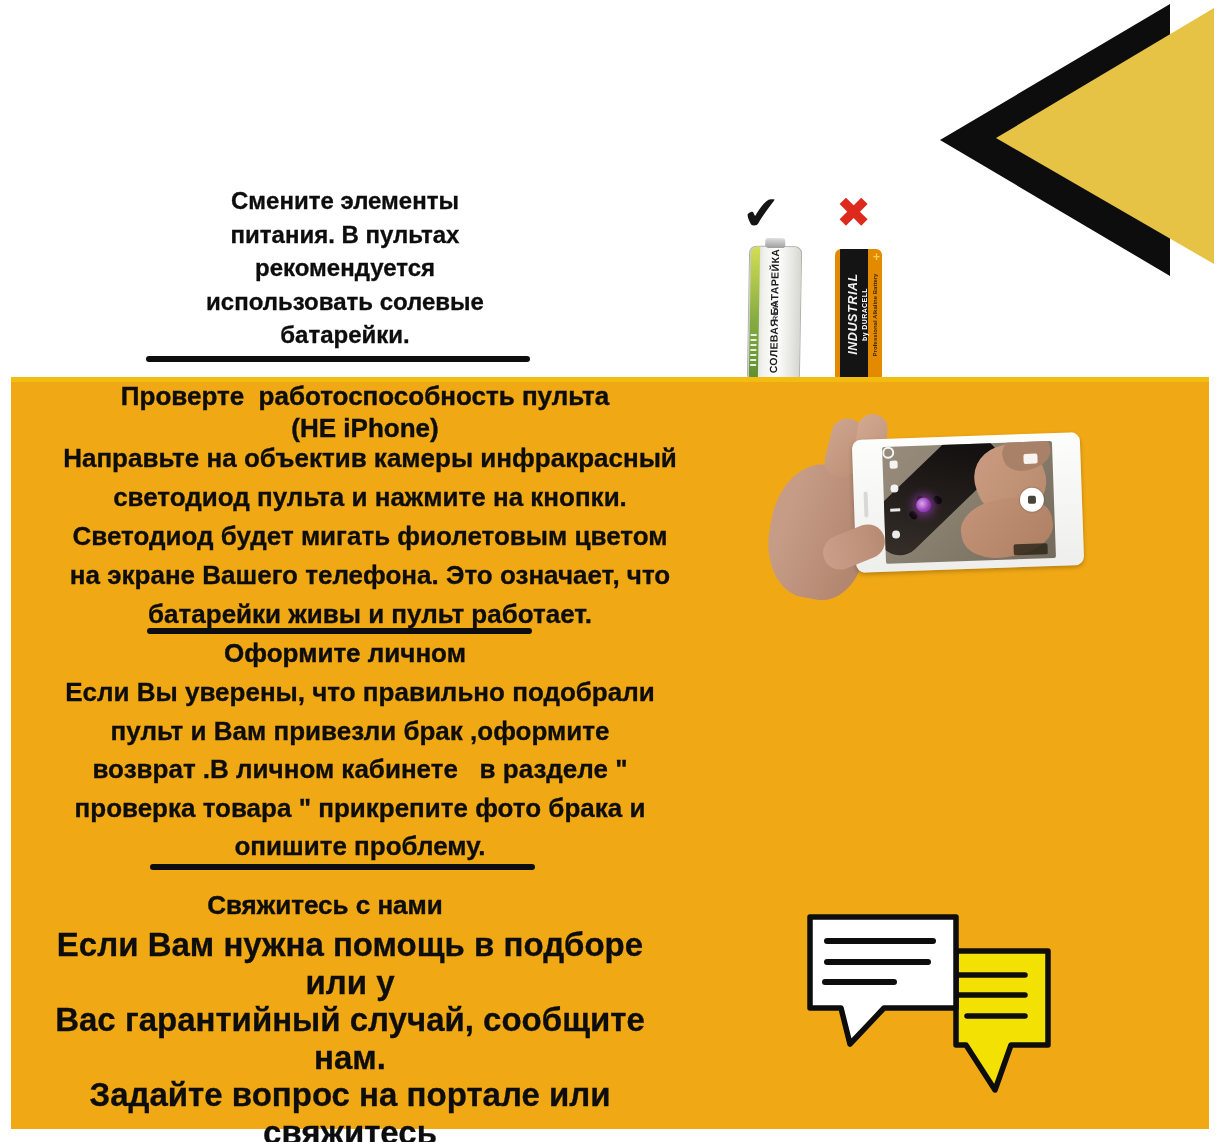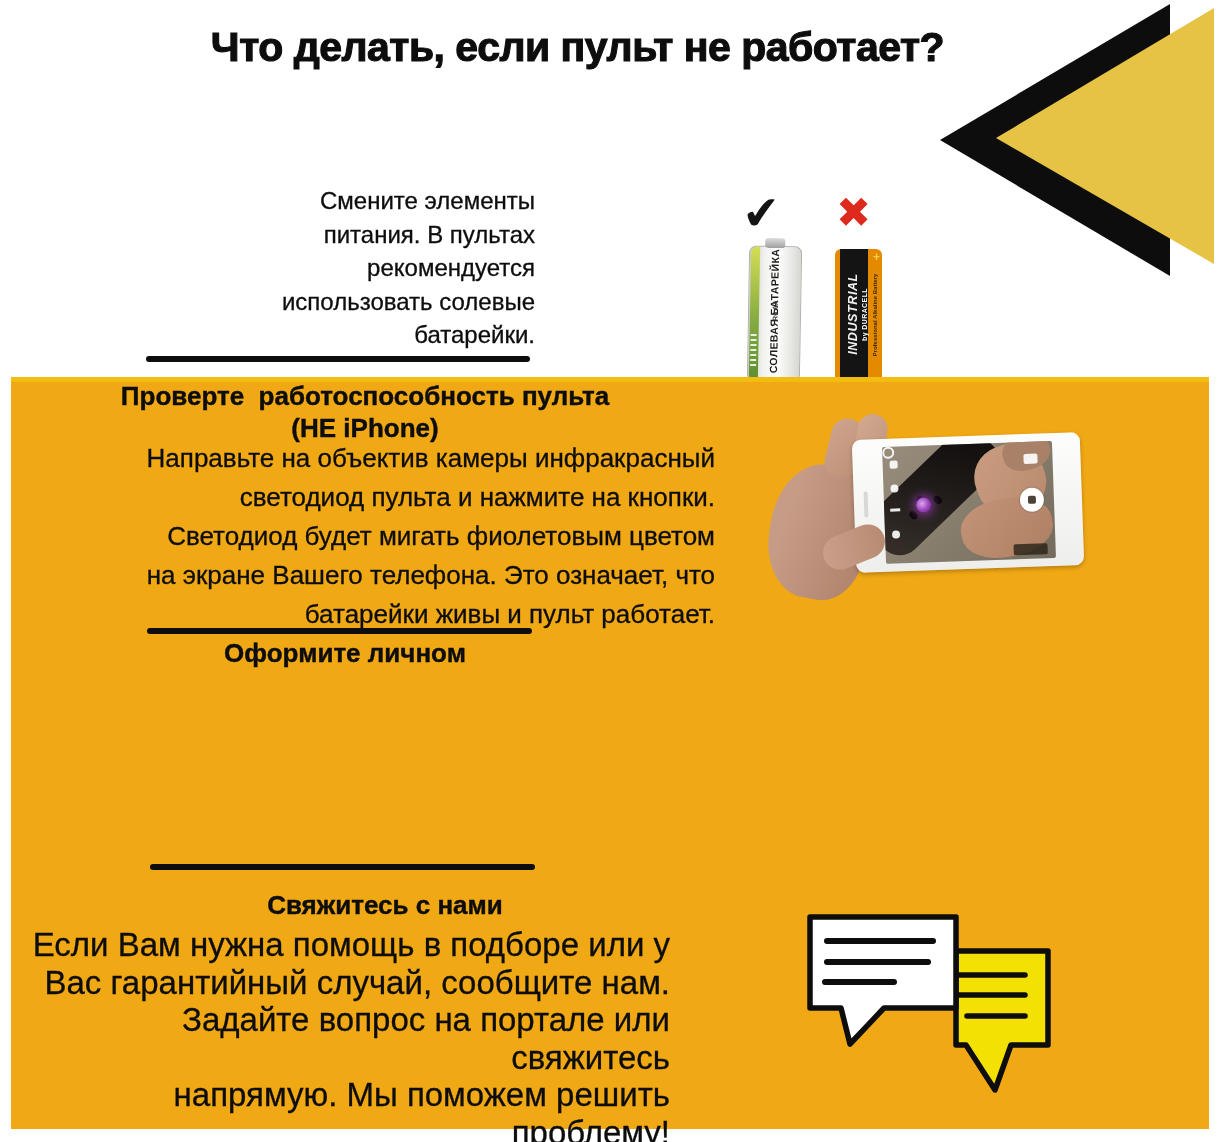--- a/index.html
+++ b/index.html
@@ -17,40 +17,40 @@
     clip-path:polygon(58px 138px,276px 8px,276px 264px);}
 
   
   #page-title{left:60px;top:24px;width:1035px;text-align:center;
     font-size:41px;font-weight:700;letter-spacing:-0.5px;
     -webkit-text-stroke:1.1px #0d0d0d;}
 
   
   .heading{font-weight:700;font-size:26px;text-align:center;white-space:pre-wrap;
     -webkit-text-stroke:0.4px #0d0d0d;line-height:32px;}
-  .body-text{font-weight:400;text-align:right;white-space:pre-wrap;
+  .body-text{font-weight:700;text-align:center;white-space:pre-wrap;
     -webkit-text-stroke:0.3px #0d0d0d;}
   .divider{height:6px;background:#0d0d0d;border-radius:3px;}
 
   #s1-body{left:155px;top:184px;width:380px;font-size:24px;line-height:33.5px;}
   #divider-1{left:146px;top:356px;width:384px;}
 
   
   #yellow-block{left:11px;top:377px;width:1198px;height:752px;
     background:linear-gradient(180deg,#f2bd10 0px,#f2bd10 5px,#f0a815 5px);}
 
   #s2-heading{left:25px;top:380px;width:680px;}
   #s2-body{left:25px;top:439px;width:690px;font-size:26px;line-height:39px;}
 
   #divider-2{left:147px;top:628px;width:385px;}
   #s3-heading{left:20px;top:637px;width:650px;}
   #s3-body{left:30px;top:673px;width:660px;font-size:26px;line-height:38.5px;}
 
   #divider-3{left:150px;top:864px;width:385px;}
-  #s4-heading{left:12px;top:889px;width:650px;padding-left:48px;}
+  #s4-heading{left:0;top:889px;width:650px;}
   #s4-body{left:30px;top:926px;width:640px;font-size:33px;line-height:37.5px;}
 
   
   #check-mark{left:742px;top:186px;font-size:46px;font-weight:700;color:#141414;transform:rotate(-4deg);}
   #cross-mark{left:836px;top:188px;font-size:42px;font-weight:700;}
 
   .vtext{position:absolute;display:flex;align-items:center;justify-content:center;
     transform:rotate(-90deg);white-space:nowrap;}
 
   #battery-good{left:748px;top:246px;width:53px;height:136px;transform:rotate(1deg);}
@@ -123,21 +123,20 @@
 </head>
 <body>
 
 <div id="stage">
 
   <div class="abs" id="arrow-wrap">
     <div id="arrow-black"></div>
     <div id="arrow-yellow" style="background: rgb(230, 195, 69);"></div>
   </div>
 
-  <h1 class="abs" id="page-title" style="margin:0;">Что делать, если пульт не работает?</h1>
 
   <div class="abs body-text" id="s1-body">Смените элементы
 питания. В пультах
 рекомендуется
 использовать солевые
 батарейки.</div>
   <div class="abs divider" id="divider-1"></div>
 
   <div class="abs" id="check-mark">✔</div>
   <div class="abs" id="cross-mark" style="color: rgb(222, 42, 28);">✖</div>
@@ -195,20 +194,25 @@
         </div>
         <div id="ui-r2"></div>
         <div id="ui-res"></div>
       </div>
     </div>
     <div id="hand-thumb"></div>
   </div>
 
   <div class="abs divider" id="divider-2"></div>
   <div class="abs heading" id="s3-heading">Оформите личном</div>
+  <div class="abs body-text" id="s3-body">Если Вы уверены, что правильно подобрали
+пульт и Вам привезли брак ,оформите
+возврат .В личном кабинете   в разделе "
+проверка товара " прикрепите фото брака и
+опишите проблему.</div>
 
   <div class="abs divider" id="divider-3"></div>
   <div class="abs heading" id="s4-heading">Свяжитесь с нами</div>
   <div class="abs body-text" id="s4-body">Если Вам нужна помощь в подборе или у
 Вас гарантийный случай, сообщите нам.
 Задайте вопрос на портале или свяжитесь
 напрямую. Мы поможем решить
 проблему!</div>
 
   <div class="abs" id="chat-icon">

